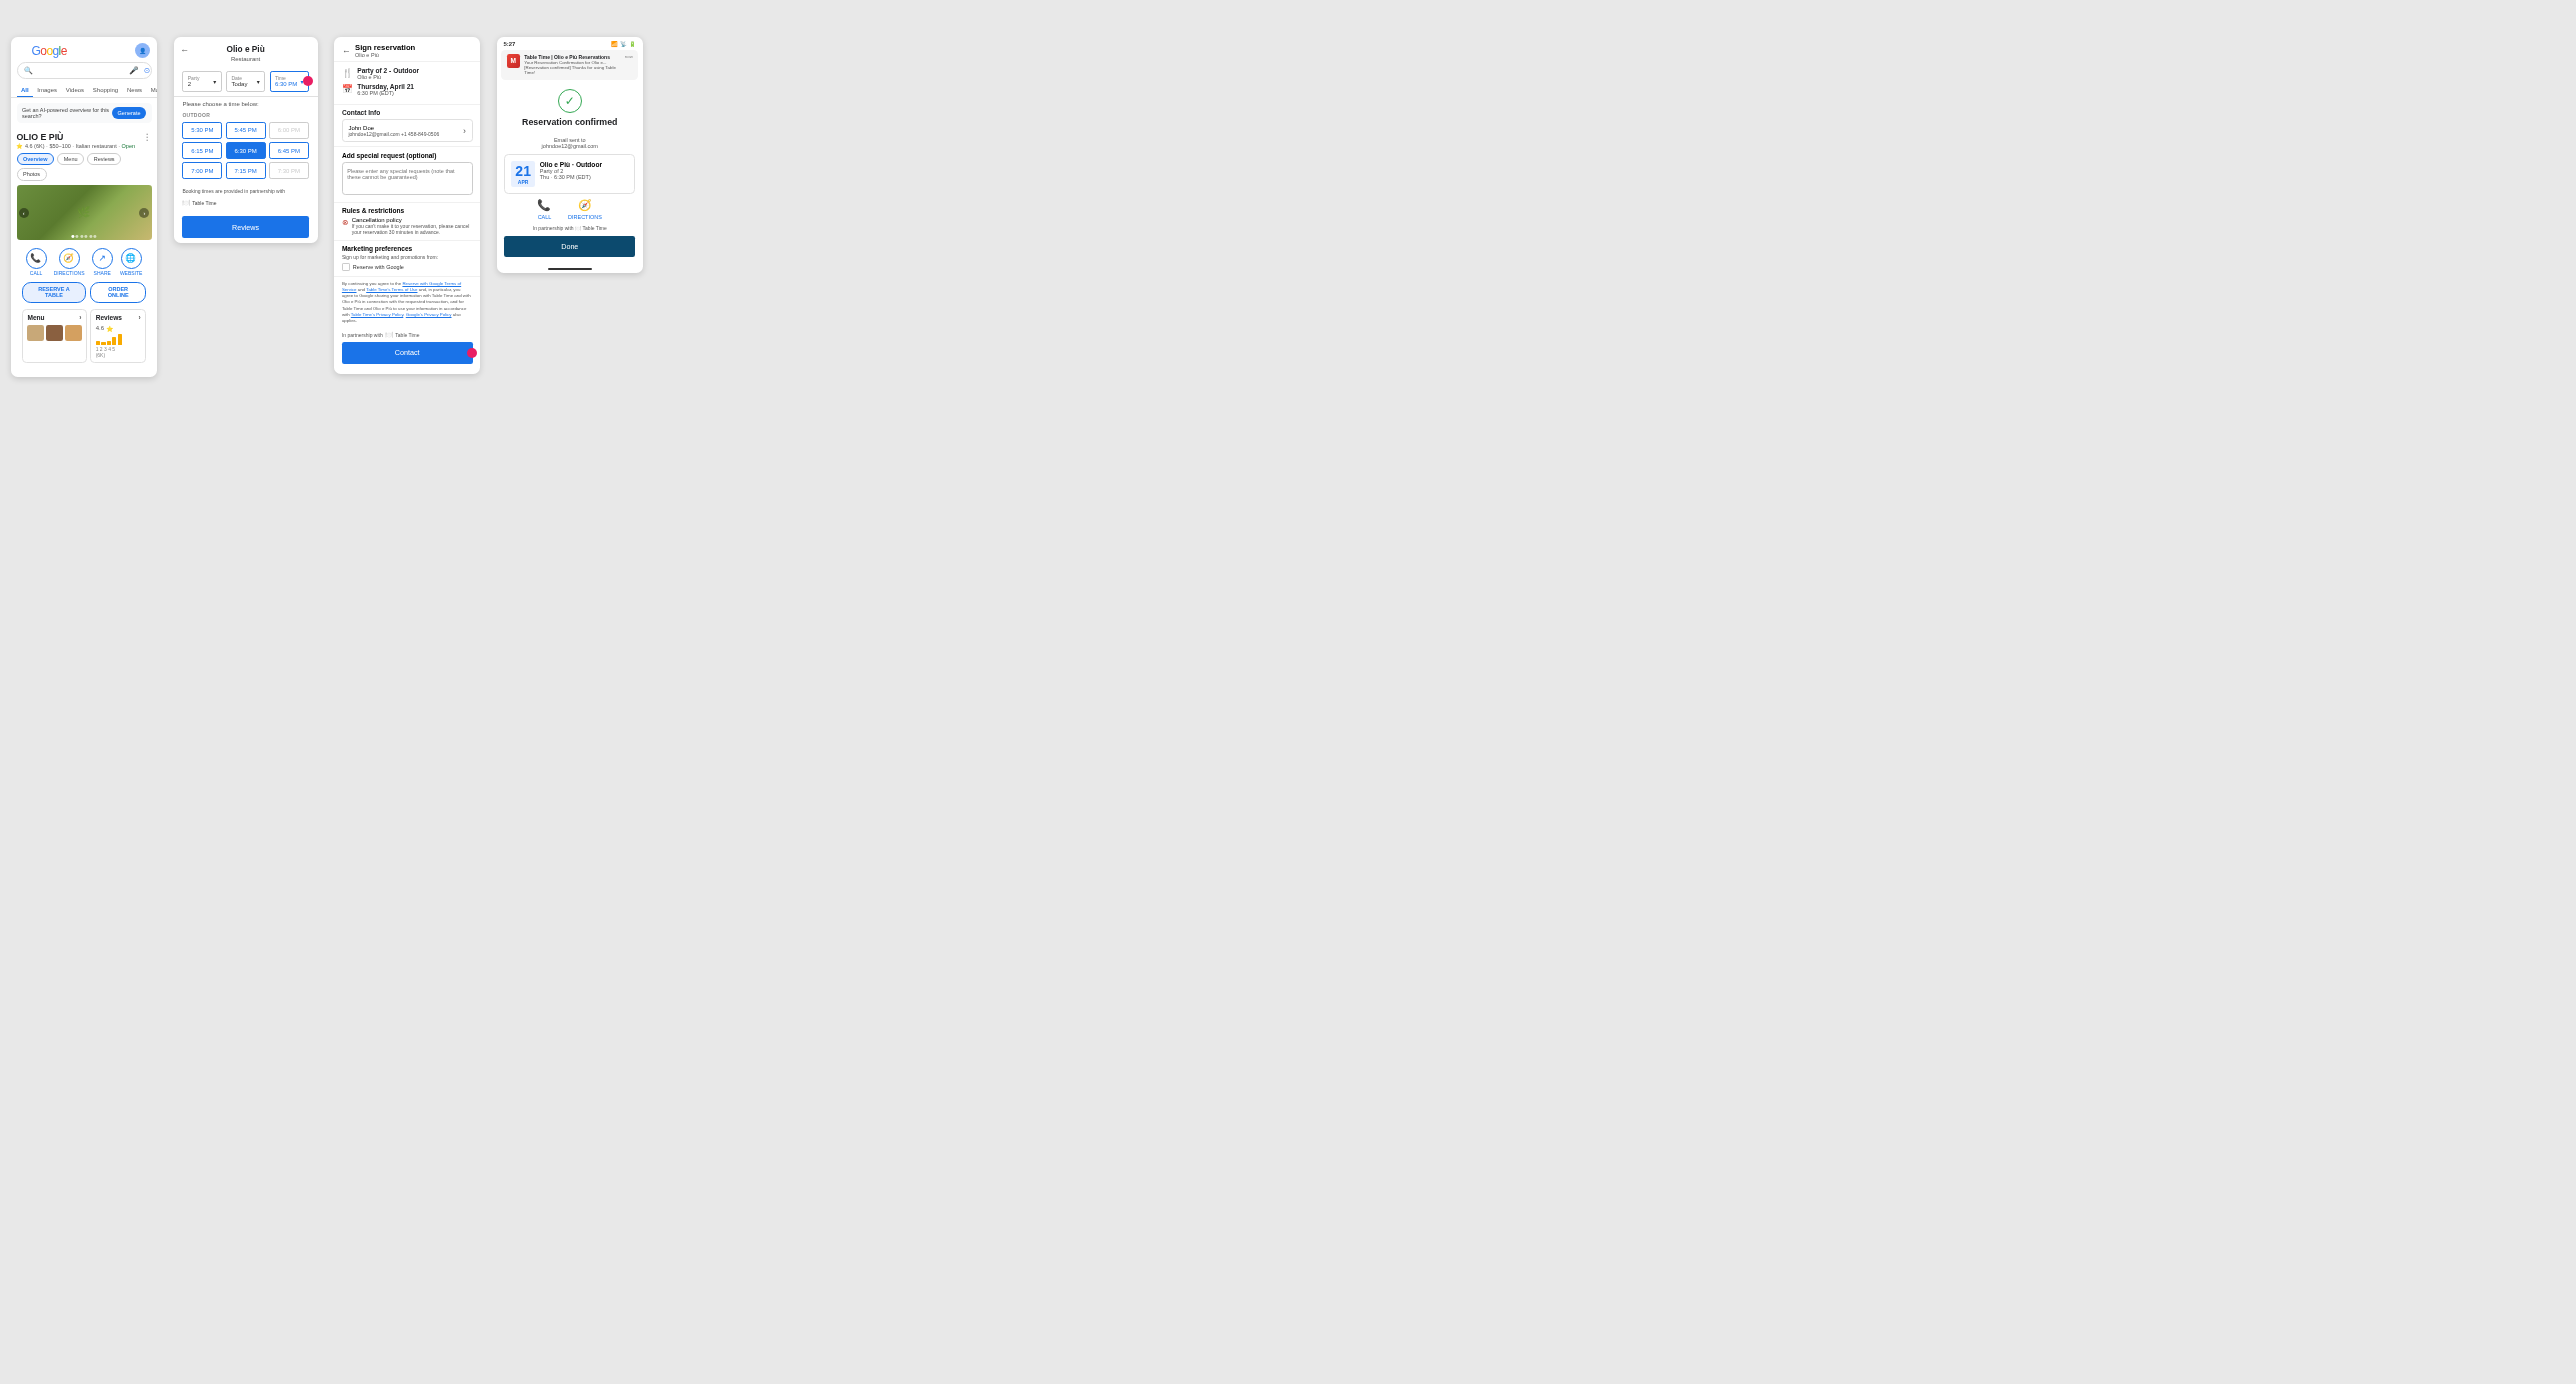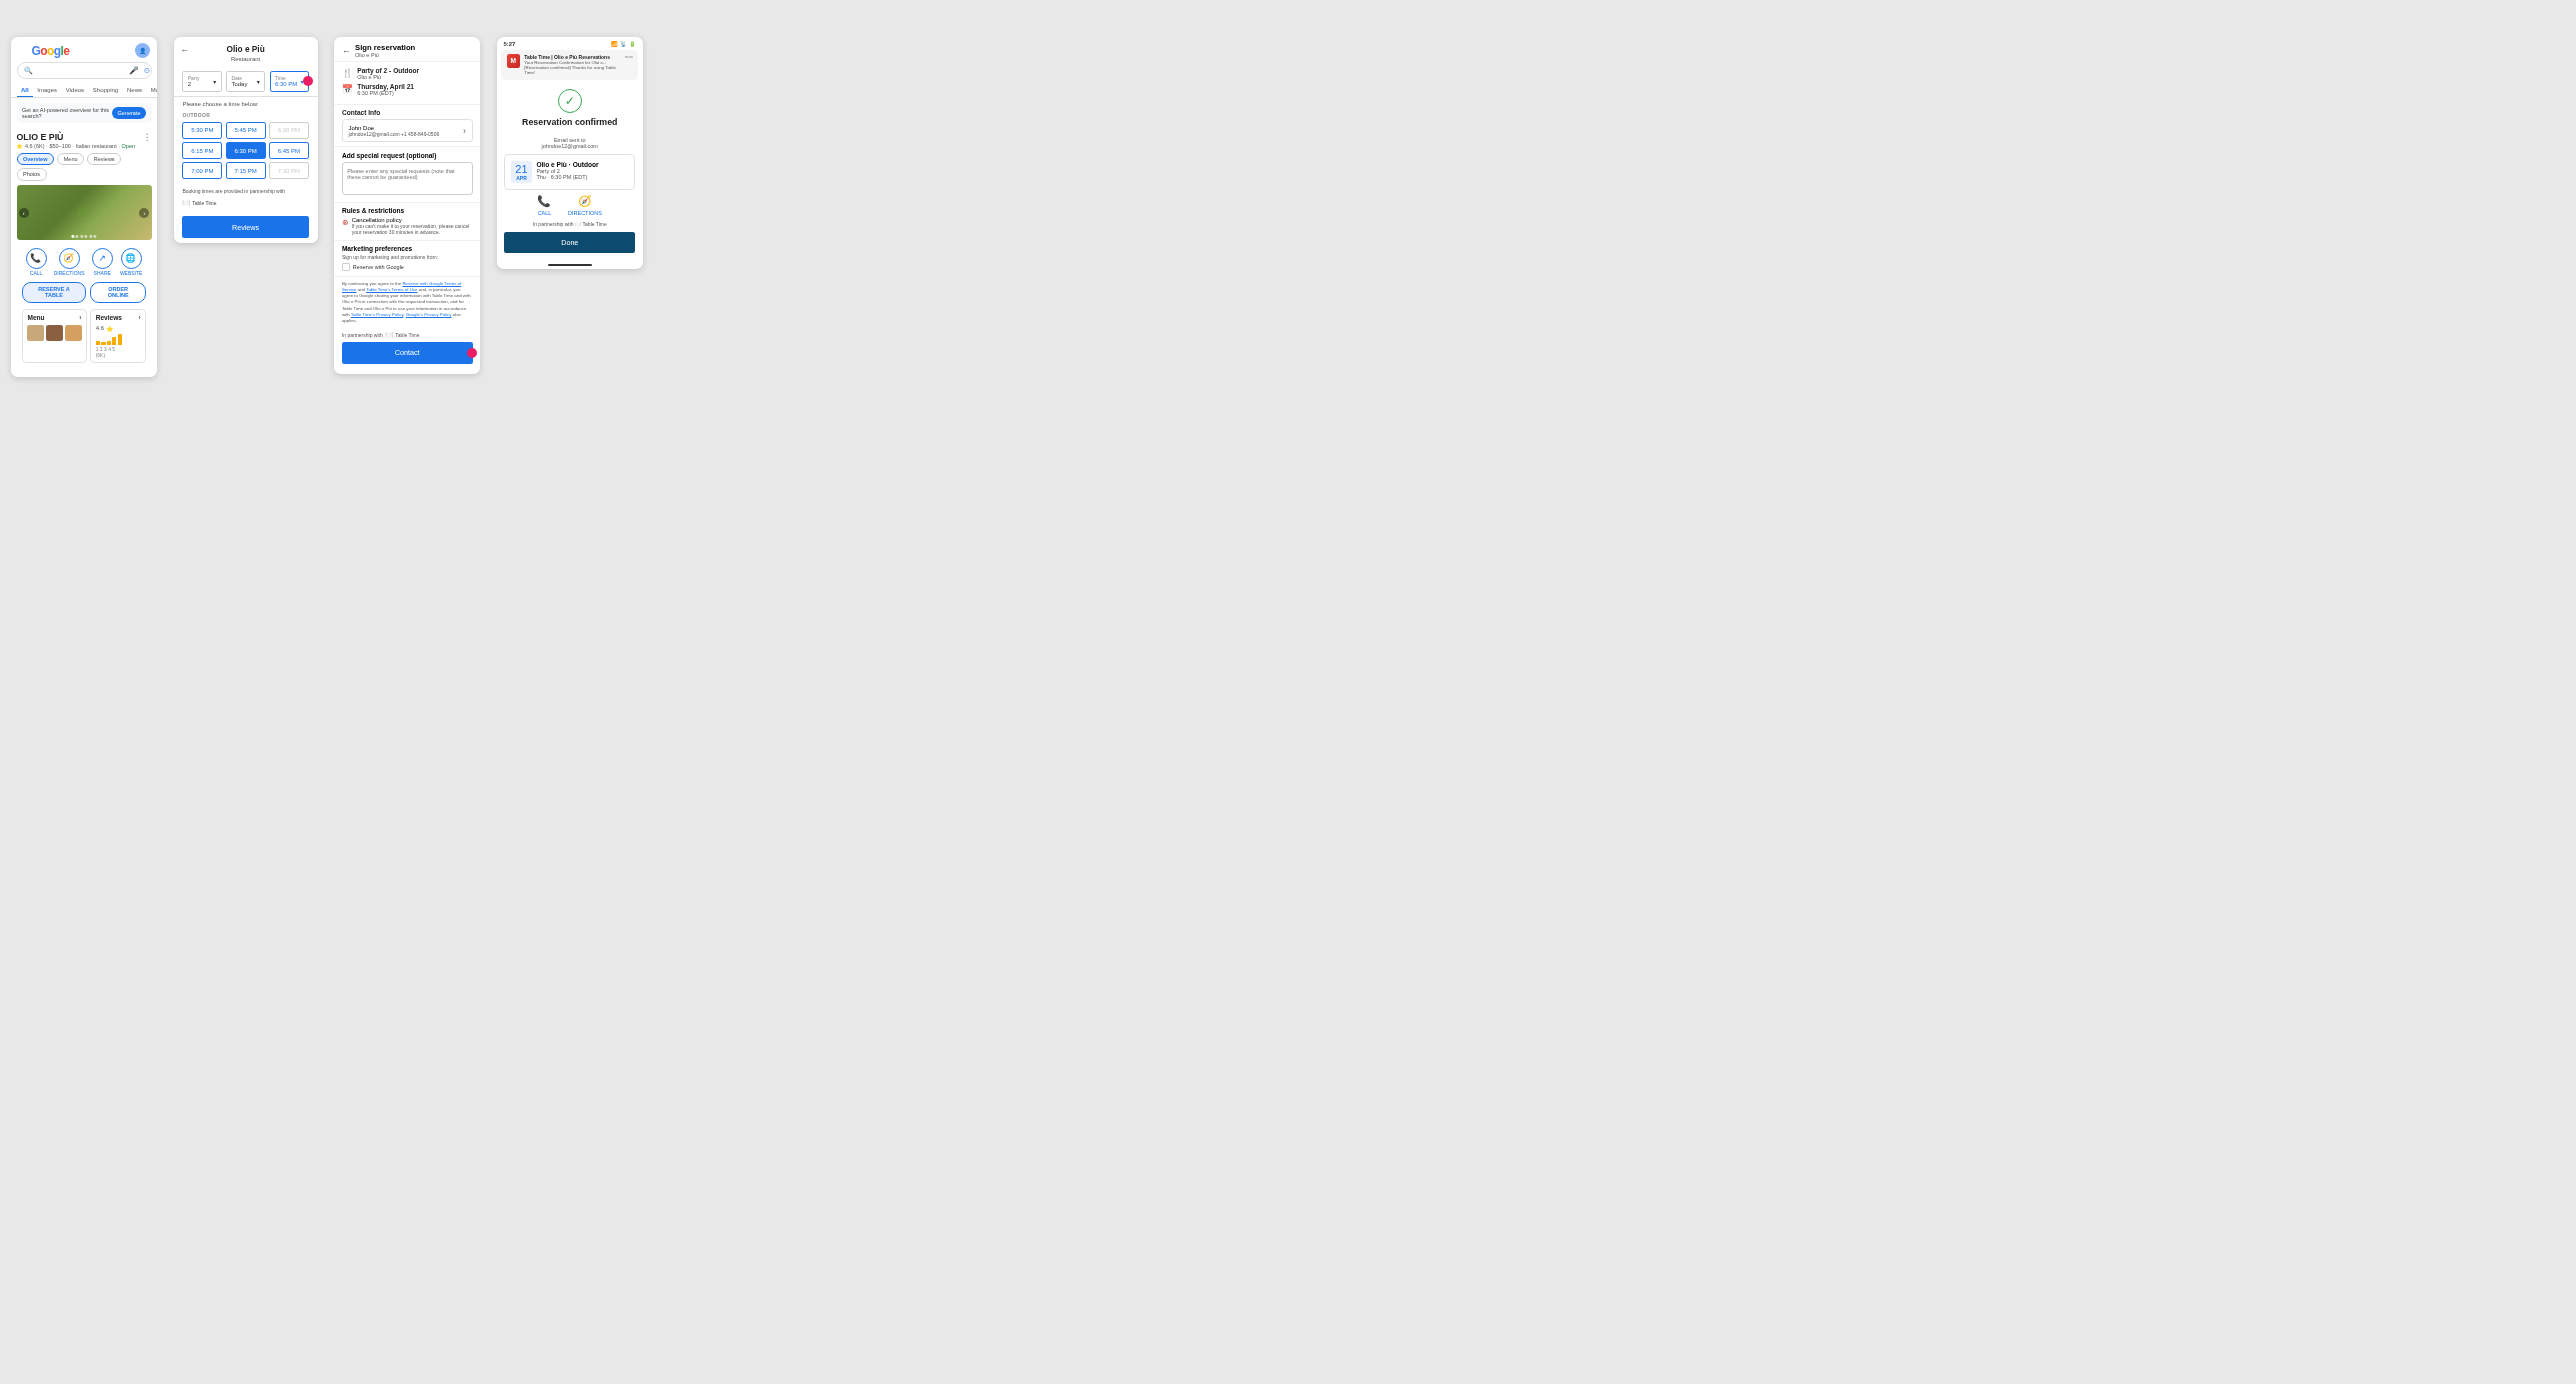--- a/index.html
+++ b/index.html
@@ -34,21 +34,21 @@
       padding-bottom: 6.6px;
     }
     .google-header {
       display: flex;
       align-items: center;
       justify-content: space-between;
       padding: 5.5px 6.6px 3.3px;
     }
     .google-logo {
       font-size: 12px;
-      font-weight: bold;
+      font-weight: normal;
       letter-spacing: -0.6px;
       padding-left: 14px;
     }
     .g-blue { color: #4285F4; }
     .g-red { color: #EA4335; }
     .g-yellow { color: #FBBC04; }
     .g-green { color: #34A853; }
     .avatar-circle {
       width: 15.5px; height: 15.5px;
       border-radius: 50%;
@@ -365,21 +365,21 @@
     .conf-email { font-size: 5.5px; color: #555; font-weight: 500; }
     .conf-date-row {
       display: flex; align-items: flex-start; gap: 4.4px;
       border: 0.6px solid #e0e0e0; border-radius: 4.4px;
       margin: 5.5px 0; padding: 5.5px;
       text-align: left;
     }
     .date-block {
       background: #e8f0fe; border-radius: 2.2px; padding: 2.2px 4.4px; text-align: center;
     }
-    .date-num { font-size: 11px; font-weight: normal; color: #1a73e8; }
+    .date-num { font-size: 14px; font-weight: bold; color: #1a73e8; }
     .date-month { font-size: 5px; color: #1a73e8; font-weight: 600; text-transform: uppercase; }
     .res-info-right { flex: 1; }
     .res-place { font-size: 6.6px; font-weight: 600; }
     .res-type { font-size: 5.5px; color: #555; }
     .res-time-info { font-size: 5.5px; color: #555; }
     .conf-actions {
       display: flex; justify-content: center; gap: 16.6px; margin: 5.5px 0;
     }
     .conf-action {
       display: flex; flex-direction: column; align-items: center; gap: 1.7px;

